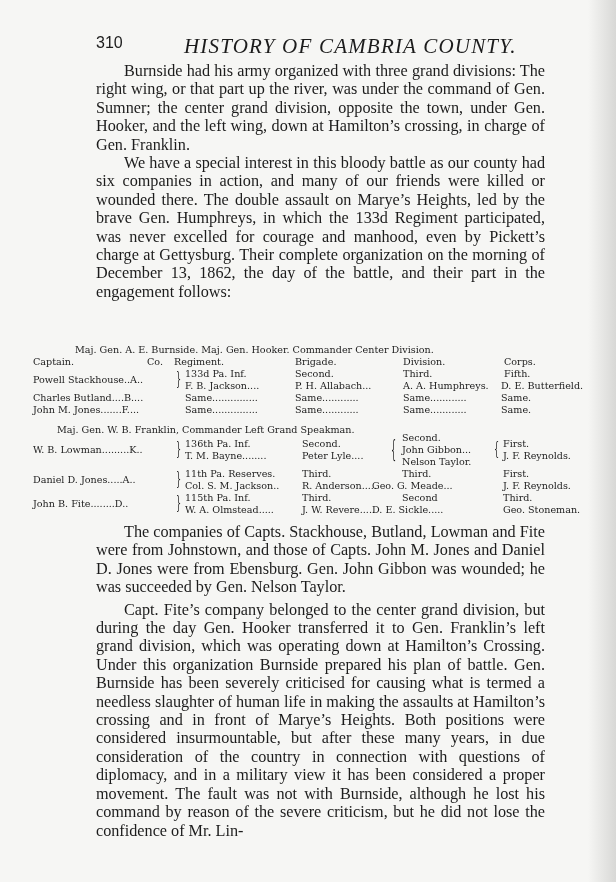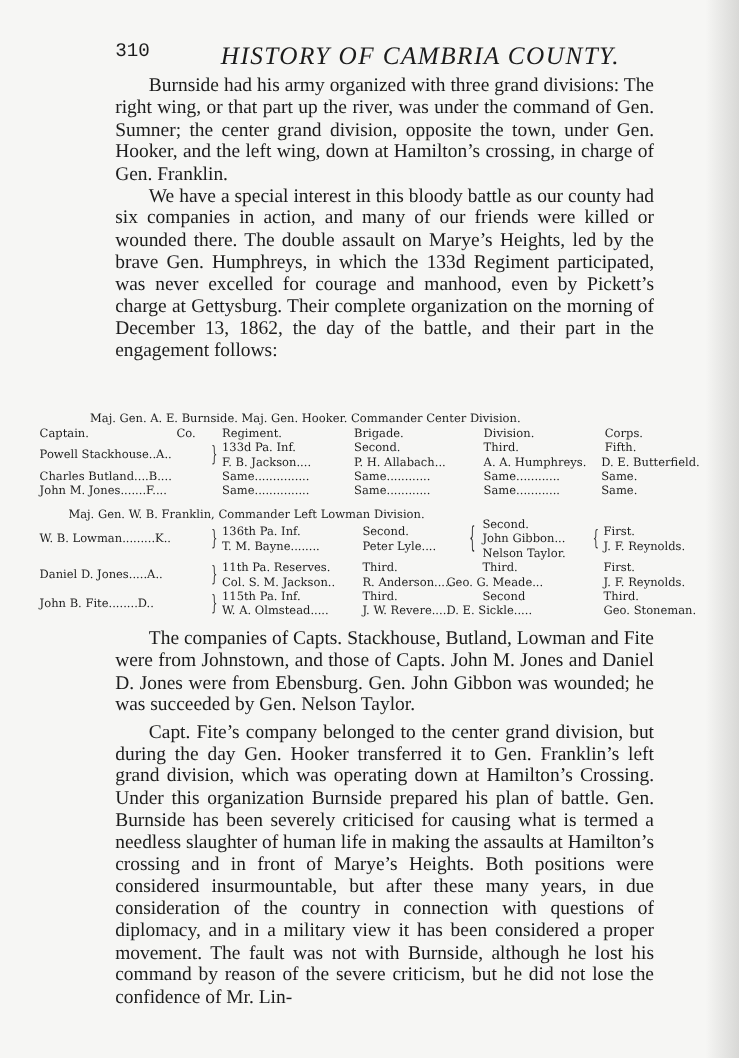--- a/index.html
+++ b/index.html
@@ -11,21 +11,21 @@
     color: #1c1c1c;
   }
   .gutter {
     position: absolute; top: 0; right: 0; width: 28px; height: 882px;
     background: linear-gradient(to right, rgba(246,246,244,0) 0%, #e4e4e2 60%, #d8d8d6 100%);
   }
   .header {
     position: absolute; top: 34px; left: 96px; width: 430px;
     font-size: 15px; height: 20px;
   }
-  .page-number { position: absolute; left: 0; top: 0; font-family: Liberation Mono, monospace; font-size: 16px; }
+  .page-number { position: absolute; left: 0; top: 0; font-family: Liberation Sans, sans-serif; font-size: 16px; }
   .running-title {
     position: absolute; left: 88px; top: 0; font-style: italic;
     font-family: "Liberation Serif", serif; font-size: 21px; letter-spacing: 1.2px;
   }
   .body-text {
     position: absolute; left: 96px; width: 449px;
     font-family: "Liberation Serif", serif; font-size: 16.2px;
     line-height: 18.4px; text-align: justify;
   }
   .body-text p { margin: 0; }
@@ -55,21 +55,21 @@
   <p class="indent">Burnside had his army organized with three grand divisions: The right wing, or that part up the river, was under the command of Gen. Sumner; the center grand division, opposite the town, under Gen. Hooker, and the left wing, down at Hamilton’s crossing, in charge of Gen. Franklin.</p>
   <p class="indent">We have a special interest in this bloody battle as our county had six companies in action, and many of our friends were killed or wounded there. The double assault on Marye’s Heights, led by the brave Gen. Humphreys, in which the 133d Regiment participated, was never excelled for courage and manhood, even by Pickett’s charge at Gettysburg. Their complete organization on the morning of December 13, 1862, the day of the battle, and their part in the engagement follows:</p>
 </div>
 
 <div class="table">
 
   <div class="tline cmd" style="left:75px; top:0px;">Maj. Gen. A. E. Burnside.  Maj. Gen. Hooker. Commander Center Division.</div>
 
   <div class="tline" style="left:33px; top:12px;">Captain.</div>
   <div class="tline" style="left:147px; top:12px;">Co.</div>
-  <div class="tline" style="left:185px; top:12px;">Regiment.</div>
+  <div class="tline" style="left:174px; top:12px;">Regiment.</div>
   <div class="tline" style="left:295px; top:12px;">Brigade.</div>
   <div class="tline" style="left:403px; top:12px;">Division.</div>
   <div class="tline" style="left:504px; top:12px;">Corps.</div>
 
   <div>
     <div class="tline" style="left:33px; top:30px;">Powell Stackhouse..A..</div>
     <div class="tline" style="left:176px; top:30px;"><span class="brace">}</span></div>
     <div class="tline" style="left:185px; top:24px;">133d Pa. Inf.</div>
     <div class="tline" style="left:185px; top:36px;">F. B. Jackson....</div>
     <div class="tline" style="left:295px; top:24px;">Second.</div>
@@ -89,21 +89,21 @@
   </div>
 
   <div>
     <div class="tline" style="left:33px; top:60px;">John M. Jones.......F....</div>
     <div class="tline" style="left:185px; top:60px;">Same...............</div>
     <div class="tline" style="left:295px; top:60px;">Same............</div>
     <div class="tline" style="left:403px; top:60px;">Same............</div>
     <div class="tline" style="left:501px; top:60px;">Same.</div>
   </div>
 
-  <div class="tline cmd" style="left:57px; top:80px;">Maj. Gen. W. B. Franklin, Commander Left Lowman Division.</div>
+  <div class="tline cmd" style="left:57px; top:80px;">Maj. Gen. W. B. Franklin, Commander Left Grand Speakman.</div>
 
   <div>
     <div class="tline" style="left:33px; top:100px;">W. B. Lowman.........K..</div>
     <div class="tline" style="left:176px; top:100px;"><span class="brace">}</span></div>
     <div class="tline" style="left:185px; top:94px;">136th Pa. Inf.</div>
     <div class="tline" style="left:185px; top:106px;">T. M. Bayne........</div>
     <div class="tline" style="left:302px; top:94px;">Second.</div>
     <div class="tline" style="left:302px; top:106px;">Peter Lyle....</div>
     <div class="tline" style="left:391px; top:100px;"><span class="brace" style="transform:scaleY(3);">{</span></div>
     <div class="tline" style="left:402px; top:88px;">Second.</div>

